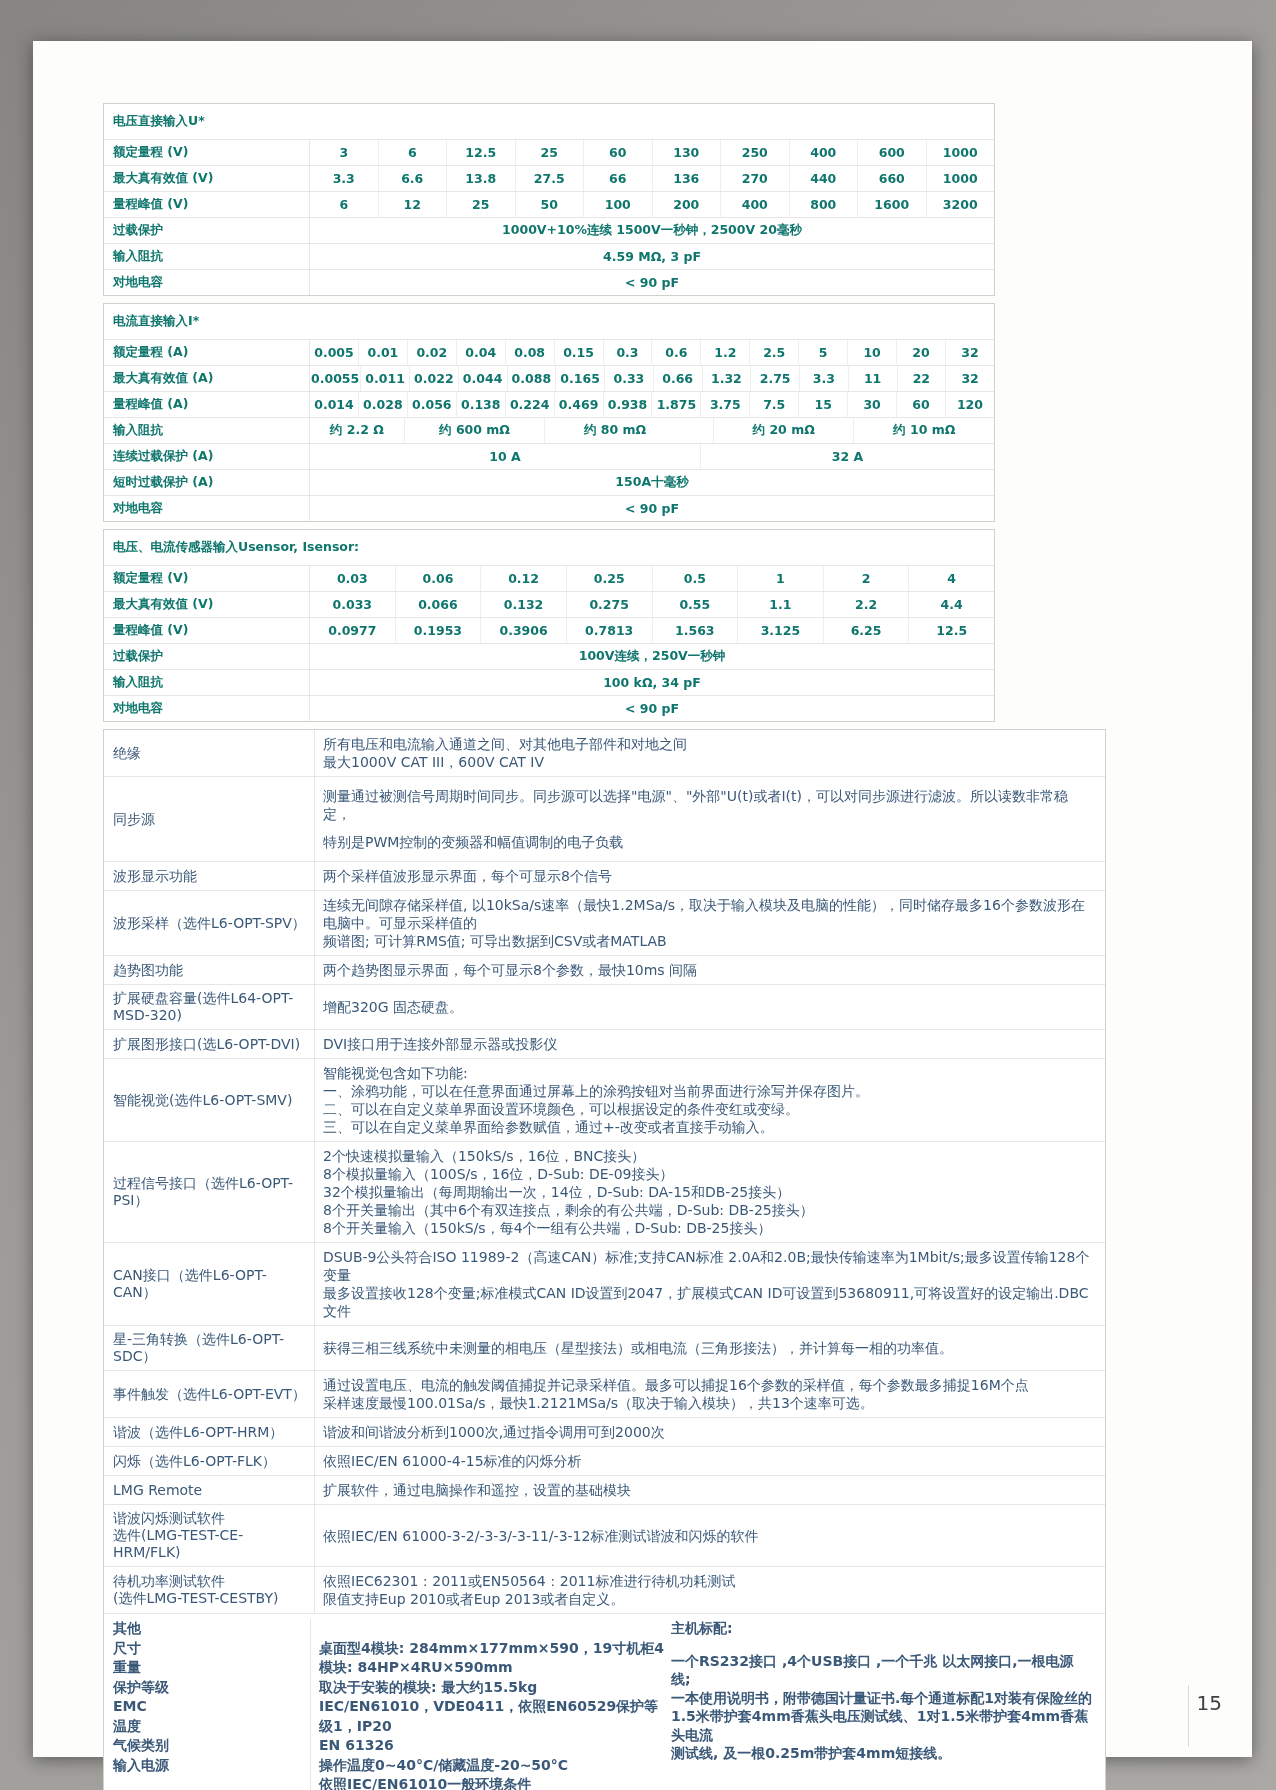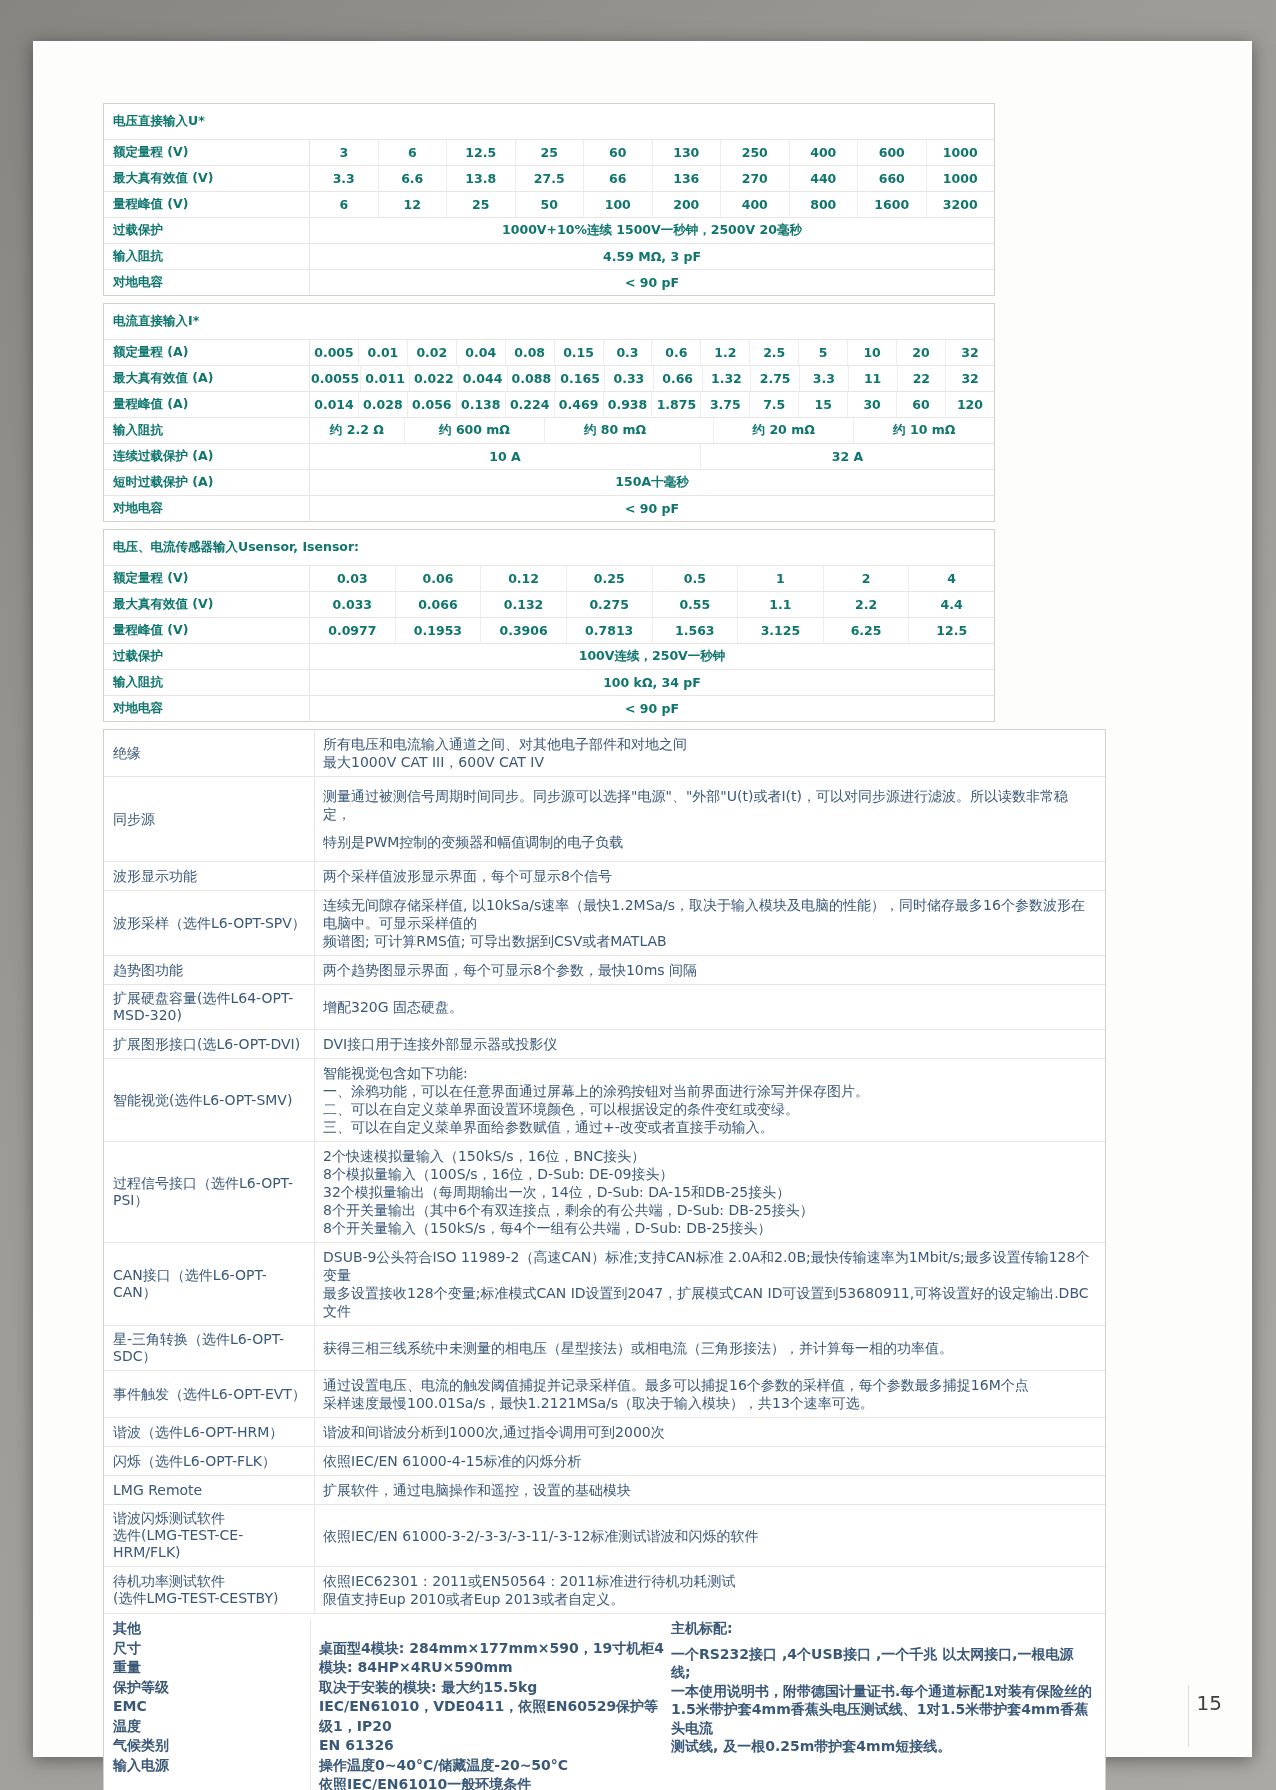--- a/index.html
+++ b/index.html
@@ -32,21 +32,21 @@
     display:flex;flex-direction:column;justify-content:center;}
   .sp-row:nth-child(2) .sp-value > div{margin:5px 0;}
 
   
   .misc{display:flex;border-top:1px solid #e7e6e3;padding:5px 0 6px 0;font-weight:bold;}
   .misc-labels{flex:0 0 197px;padding-left:9px;border-right:1px solid #e7e6e3;}
   .misc-labels div{line-height:19.5px;min-height:19.5px;}
   .misc-values{flex:0 0 348px;padding-left:8px;}
   .misc-values div{line-height:19.5px;min-height:19.5px;}
   .misc-right{flex:1;padding-left:4px;padding-right:12px;}
-  .mr-title{line-height:19.5px;margin-bottom:6px;}
+  .mr-title{line-height:19.5px;margin-bottom:13px;}
   .mr-line{line-height:18.5px;}
 
   
   .pageno{position:absolute;right:30px;top:1650px;display:flex;align-items:flex-start;
     color:#3f3f3f;font-size:20px;}
   .pageno-rule{border-left:1px solid #dbdad7;height:62px;margin-right:8px;margin-top:-6px;}
 </style>
 </head>
 <body>
 

